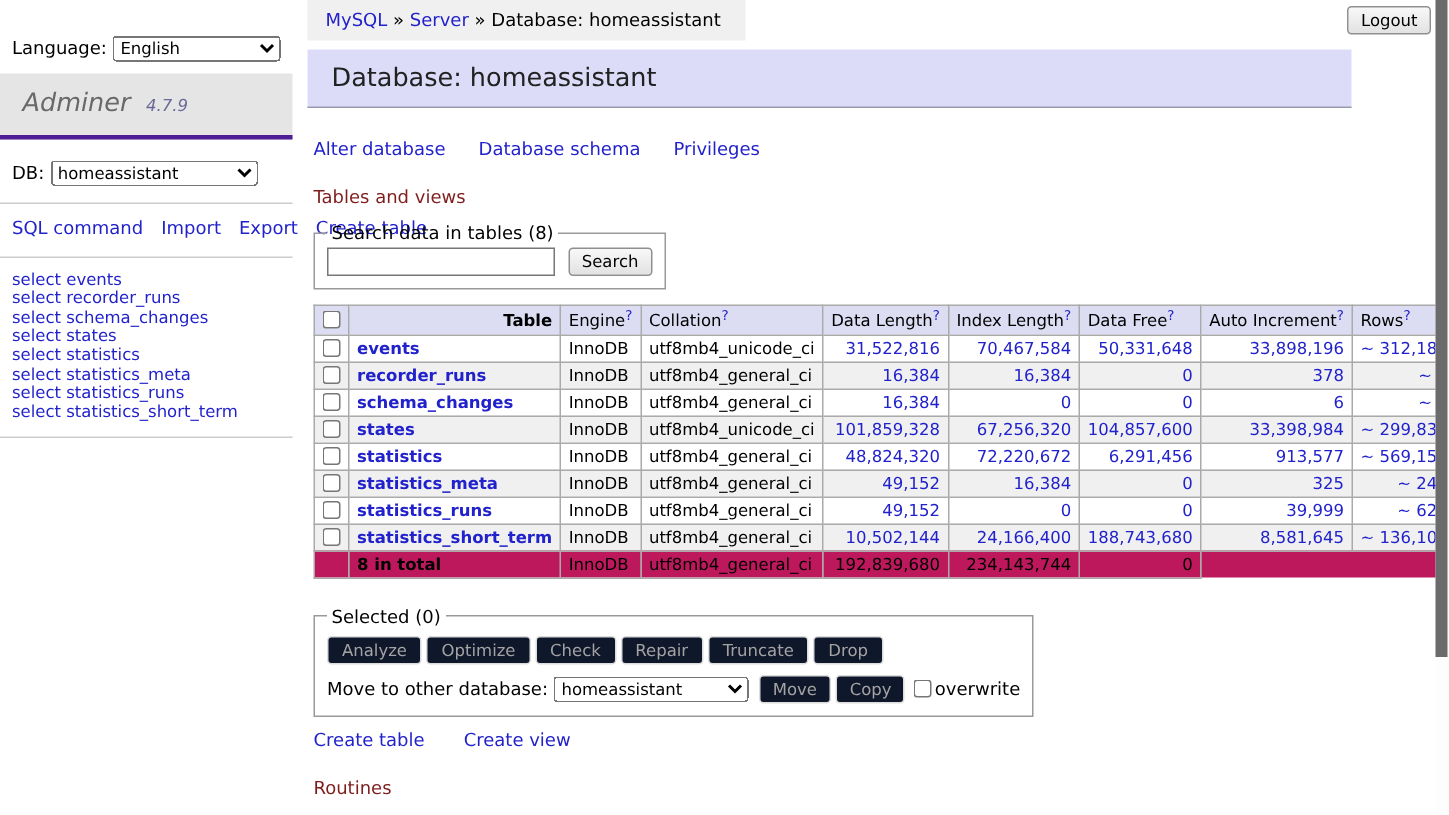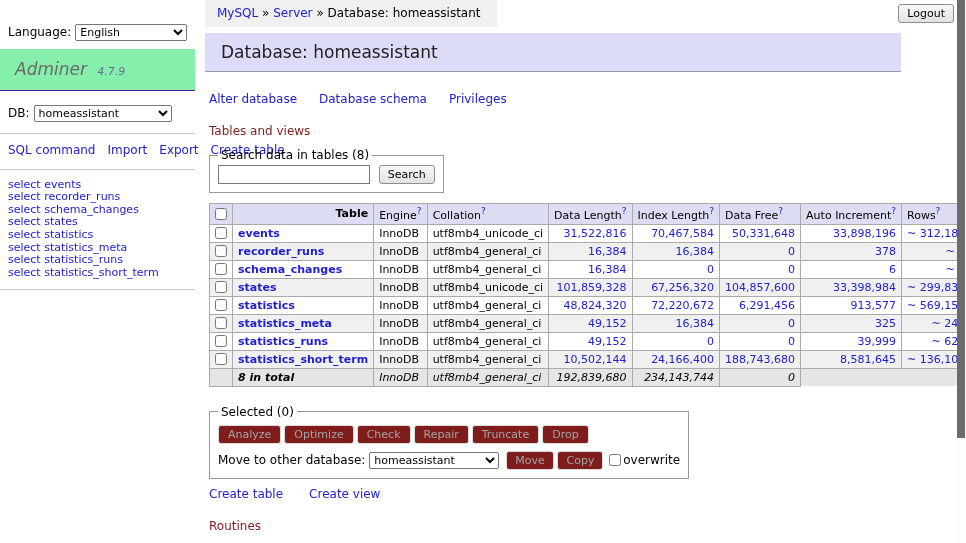--- a/index.html
+++ b/index.html
@@ -10,21 +10,21 @@
     font-family: "DejaVu Sans", "Liberation Sans", sans-serif;
     font-size: 12px;
   }
   a { color: #2222cc; text-decoration: none; cursor: pointer; }
 
   
   .sidebar { position: absolute; left: 0; top: 17px; width: 195px; height: 100%; background: #fff; }
   .lang-row { padding: 7px 0 8px 8px; white-space: nowrap; }
   .lang-row select { width: 112px; font-size: 11px; font-family: inherit; margin-left: 4px; }
   h1.brand {
-    margin: 0; background: #86efac; border-bottom: 1px solid #4c1d95;
+    margin: 0; background: #e5e5e5; border-bottom: 3px solid #4c1d95;
     padding: 10px 15px 11px; font-size: 17px; font-weight: normal;
     font-style: italic; color: #696969;
   }
   h1.brand .version { font-size: 11px; color: #6a6a9a; margin-left: 5px; }
   .db-row { margin: 14px 0 11px 8px; white-space: nowrap; }
   .db-row select { width: 138px; font-size: 11px; font-family: inherit; margin-left: 4px; }
   .sidebar hr { border: none; border-top: 1px solid #ccc; margin: 0; }
   .actions { margin: 9px 4px 10px 8px; width: 150px; line-height: 1.3; }
   .actions a { margin-right: 12px; white-space: nowrap; }
   ul.table-links { list-style: none; margin: 9px 0 10px; padding: 0 0 0 8px; font-size: 11px; line-height: 12.6px; }
@@ -32,21 +32,21 @@
   
   .main { position: absolute; left: 195px; top: 0; width: 762px; }
   .topbar { position: relative; height: 27px; }
   .breadcrumb { display: inline-block; background: #f0f0f0; padding: 6px 16px 7px 12px; margin-left: 10px; }
   .logout-wrap { position: absolute; top: 4px; right: 12px; }
   .btn {
     font-family: inherit; font-size: 11px; color: #000;
     padding: 2px 8px; background: linear-gradient(#f8f8f8, #e2e2e2);
     border: 1px solid #8f8f8f; border-radius: 3px; cursor: pointer;
   }
-  .btn-disabled { color: #a3a3a3; background: #7f1d1d; border: 1px solid #dcdcdc; cursor: default; }
+  .btn-disabled { color: #a3a3a3; background: #0f172a; border: 1px solid #dcdcdc; cursor: default; }
   h2.page-title {
     margin: 6px 0 0 10px; width: 696px; background: #dcdcf8;
     border-bottom: 1px solid #9a9aae; padding: 9px 16px; font-size: 17px;
     font-weight: normal; color: #222;
   }
   .db-links { margin: 20px 0 0 14px; }
   .db-links a { margin-right: 22px; }
   h3 { font-size: 12px; font-weight: normal; margin: 18px 0 0 14px; color: #7f1d1d; }
   fieldset { display: inline-block; border: 1px solid #999; margin: 10px 0 0 14px; padding: 3px 8px 8px; }
   legend { padding: 0 3px; font-size: 12px; }
@@ -55,21 +55,21 @@
   table.tables { border-collapse: collapse; margin: 10px 0 0 14px; font-size: 11px; white-space: nowrap; }
   .tables th, .tables td { border: 1px solid #aaa; padding: 2px 5px; }
   .tables thead th { background: #dcdcf2; font-weight: normal; text-align: left; }
   .tables thead th.tname { font-weight: bold; text-align: right; width: 112px; }
   .tables tbody tr:nth-child(even) td { background: #f0f0f0; }
   .tables .check { width: 18px; text-align: center; padding: 1px 3px; }
   .tables .num { text-align: right; }
   .tables td.num { min-width: 68px; }
   .tables td.name a { font-weight: bold; }
   sup.hint { font-size: 9px; color: #2222cc; }
-  .tables tfoot td { background: #e5e5e5; font-style: italic; }
+  .tables tfoot td { background: #be185d; }
   .tables tfoot td.name { font-weight: bold; }
   .tables tfoot td.empty { border: none; }
   input[type="checkbox"] { width: 12px; height: 12px; margin: 1px 2px; vertical-align: middle; }
 
   .sel-buttons { margin: 3px 0 7px; }
   .sel-buttons .btn-disabled { margin-right: 3px; padding: 2px 9px; }
   .move-row { white-space: nowrap; }
   .move-row select { width: 130px; font-size: 11px; font-family: inherit; margin: 0 3px 0 4px; }
   .create-links { margin: 8px 0 0 14px; }
   .create-links a { margin-right: 26px; }

